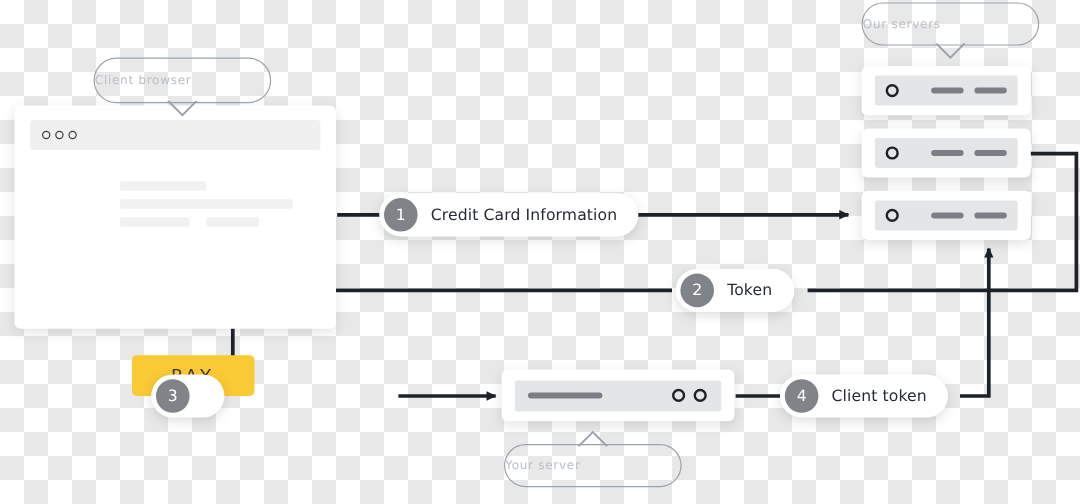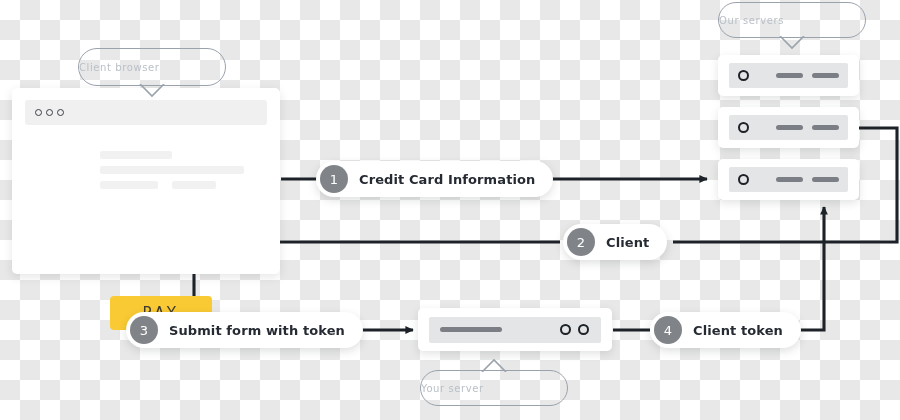--- a/index.html
+++ b/index.html
@@ -94,21 +94,21 @@
     position:absolute;z-index:5;height:36px;border-radius:18px;background:#fff;
     box-shadow:0 3px 9px rgba(60,64,70,.17);
     display:flex;align-items:center;padding:0 18px 0 4px;
   }
   .pill .num{
     width:28px;height:28px;border-radius:50%;background:#808488;
     color:#fff;font-size:13px;display:flex;align-items:center;justify-content:center;
     flex:none;margin-right:11px;
   }
   .pill .lbl{
-    color:#262b33;font-size:13px;font-weight:700;letter-spacing:.1px;white-space:nowrap;
+    color:#262b33;font-size:13px;font-weight:400;letter-spacing:.1px;white-space:nowrap;
   }
 </style>
 </head>
 <body>
 
 <div id="stage">
 
   <svg id="wires" viewBox="0 0 900 420">
     <defs>
       <marker id="ah" markerWidth="9" markerHeight="9" refX="7.6" refY="4.5" orient="auto" markerUnits="userSpaceOnUse">
@@ -202,26 +202,25 @@
     </div>
   </div>
 
   <div class="pill" style="left:316px;top:161px;">
     <span class="num">1</span>
     <span class="lbl">Credit Card Information</span>
   </div>
 
   <div class="pill" style="left:563px;top:224px;">
     <span class="num">2</span>
-    <span class="lbl">Client</span>
+    <span class="lbl">Token</span>
   </div>
 
   <div class="pill" style="left:126px;top:312px;">
     <span class="num">3</span>
-    <span class="lbl">Submit form with token</span>
   </div>
 
   <div class="pill" style="left:650px;top:312px;">
     <span class="num">4</span>
     <span class="lbl">Client token</span>
   </div>
 
 </div>
 
 </body></html>

